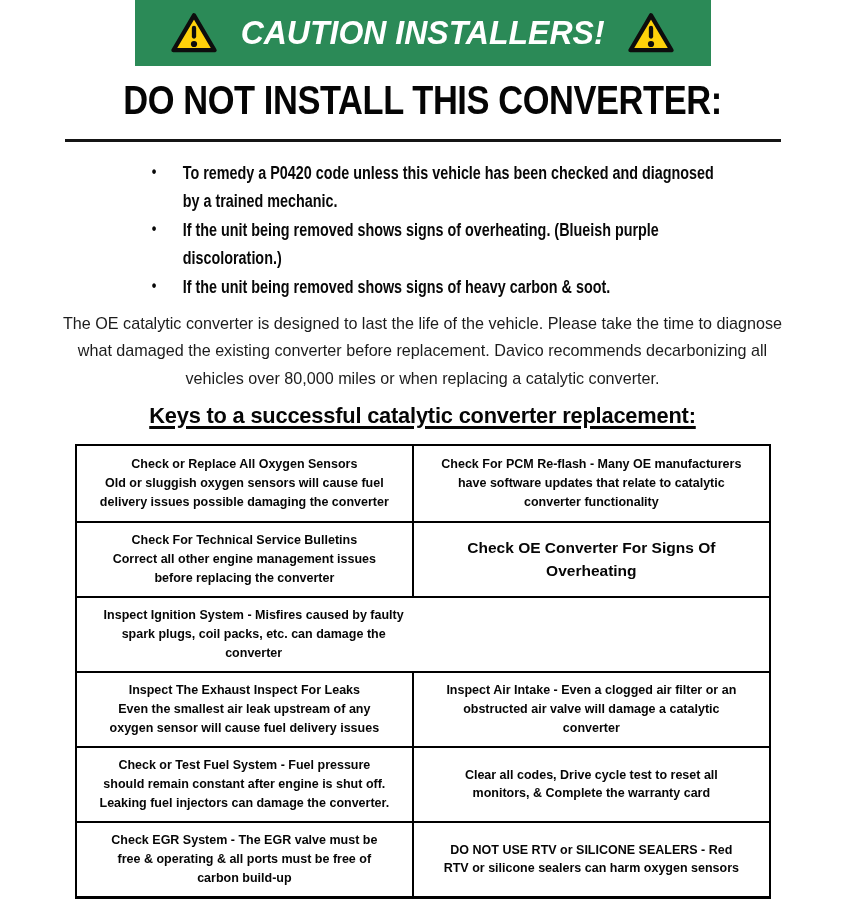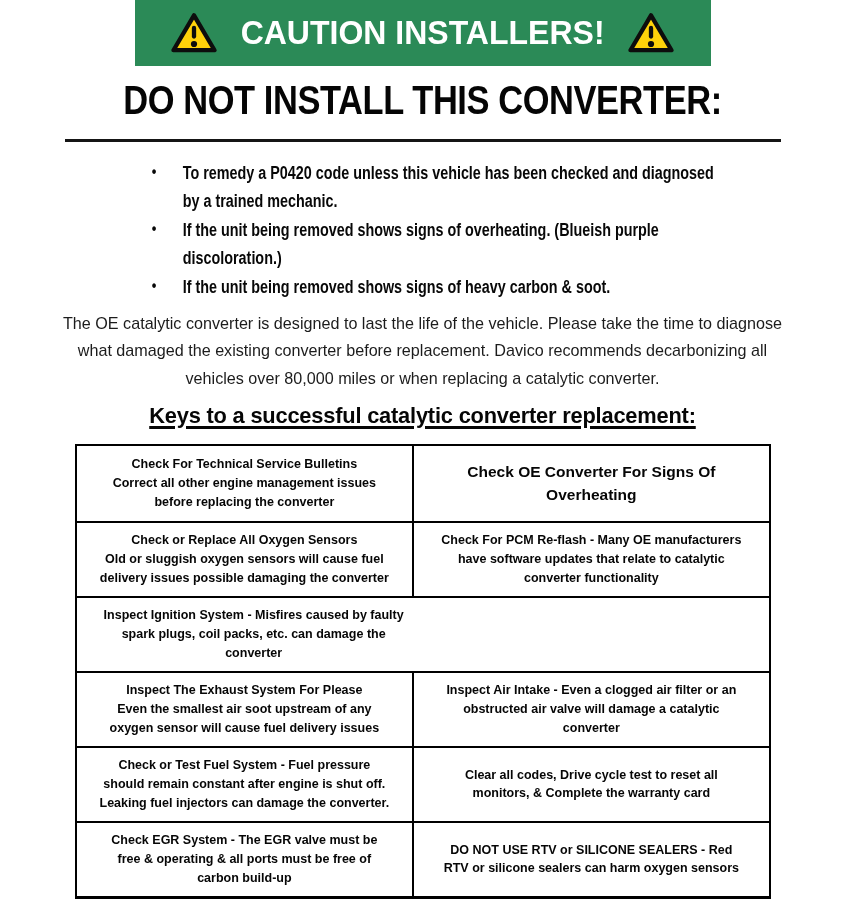--- a/index.html
+++ b/index.html
@@ -6,21 +6,21 @@
   html, body { background: #ffffff; }
   body {
     width: 845px; height: 919px; margin: 0 auto; overflow: hidden;
     font-family: "Liberation Sans", sans-serif; color: #0a0a0a;
   }
   .page { width: 845px; height: 919px; position: relative; }
 
   
   .banner {
     width: 576px; height: 66px; margin: 0 auto;
-    display: flex; align-items: center; justify-content: center; gap: 17px;
+    display: flex; align-items: center; justify-content: center; gap: 17px; font-style: italic;
   }
   .banner-text {
     color: #ffffff; font-weight: 700; font-size: 33px;
     letter-spacing: 0px; white-space: nowrap; transform: scaleX(0.97);
   }
   .tri { display: inline-flex; }
   .tri svg { width: 48px; height: 43px; }
 
   
   .title {
@@ -122,48 +122,48 @@
     <div class="adv-line">what damaged the existing converter before replacement. Davico recommends decarbonizing all</div>
     <div class="adv-line">vehicles over 80,000 miles or when replacing a catalytic converter.</div>
   </div>
 
   <h2 class="keys-heading">Keys to a successful catalytic converter replacement:</h2>
 
   <div class="keys-table">
 
     <div class="trow">
       <div class="tcell left">
+        <div class="cell-title">Check or Replace All Oxygen Sensors</div>
+        <div class="cell-body">Old or sluggish oxygen sensors will cause fuel delivery issues possible damaging the converter</div>
+      </div>
+      <div class="tcell right">
+        <div class="cell-body">Check For PCM Re-flash - Many OE manufacturers have software updates that relate to catalytic converter functionality</div>
+      </div>
+    </div>
+
+    <div class="trow">
+      <div class="tcell left">
         <div class="cell-title">Check For Technical Service Bulletins</div>
         <div class="cell-body">Correct all other engine management issues before replacing the converter</div>
       </div>
       <div class="tcell right big">
         <div class="cell-body">Check OE Converter For Signs Of Overheating</div>
-      </div>
-    </div>
-
-    <div class="trow">
-      <div class="tcell left">
-        <div class="cell-title">Check or Replace All Oxygen Sensors</div>
-        <div class="cell-body">Old or sluggish oxygen sensors will cause fuel delivery issues possible damaging the converter</div>
-      </div>
-      <div class="tcell right">
-        <div class="cell-body">Check For PCM Re-flash - Many OE manufacturers have software updates that relate to catalytic converter functionality</div>
       </div>
     </div>
 
     <div class="trow">
       <div class="tcell right">
         <div class="cell-body">Inspect Ignition System - Misfires caused by faulty spark plugs, coil packs, etc. can damage the converter</div>
       </div>
     </div>
 
     <div class="trow">
       <div class="tcell left">
-        <div class="cell-title">Inspect The Exhaust System For Please</div>
-        <div class="cell-body">Even the smallest air soot upstream of any oxygen sensor will cause fuel delivery issues</div>
+        <div class="cell-title">Inspect The Exhaust Inspect For Leaks</div>
+        <div class="cell-body">Even the smallest air leak upstream of any oxygen sensor will cause fuel delivery issues</div>
       </div>
       <div class="tcell right">
         <div class="cell-body">Inspect Air Intake - Even a clogged air filter or an obstructed air valve will damage a catalytic converter</div>
       </div>
     </div>
 
     <div class="trow">
       <div class="tcell left">
 
         <div class="cell-body">Check or Test Fuel System - Fuel pressure should remain constant after engine is shut off.  Leaking fuel injectors can damage the converter.</div>

